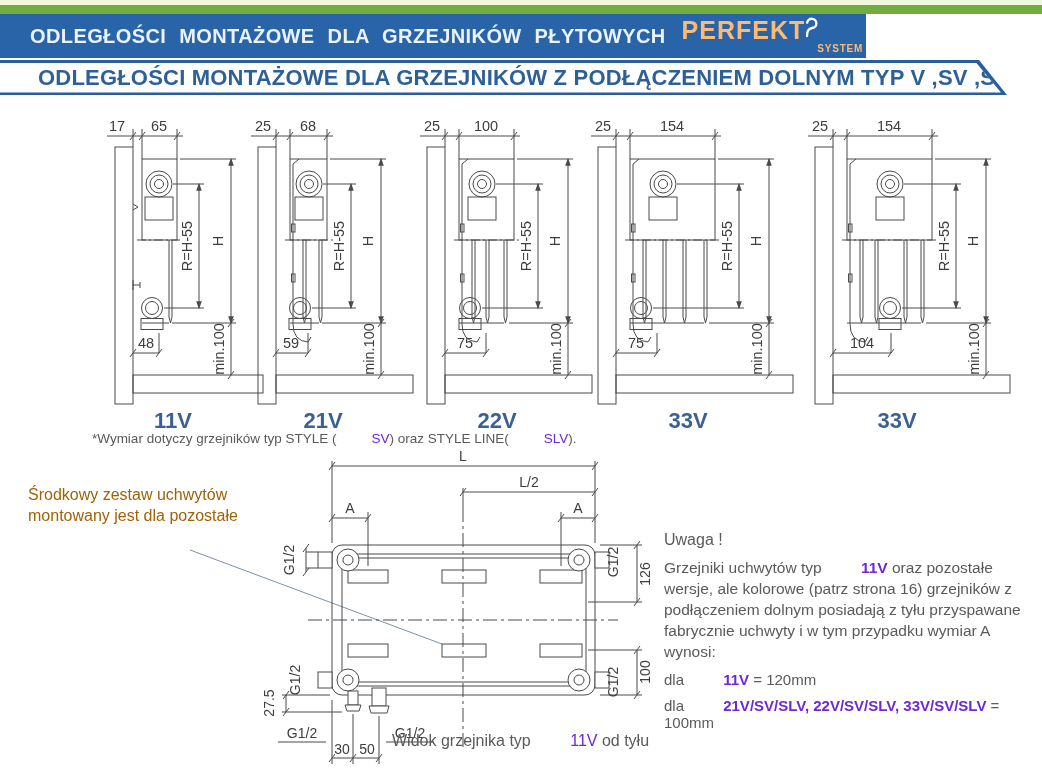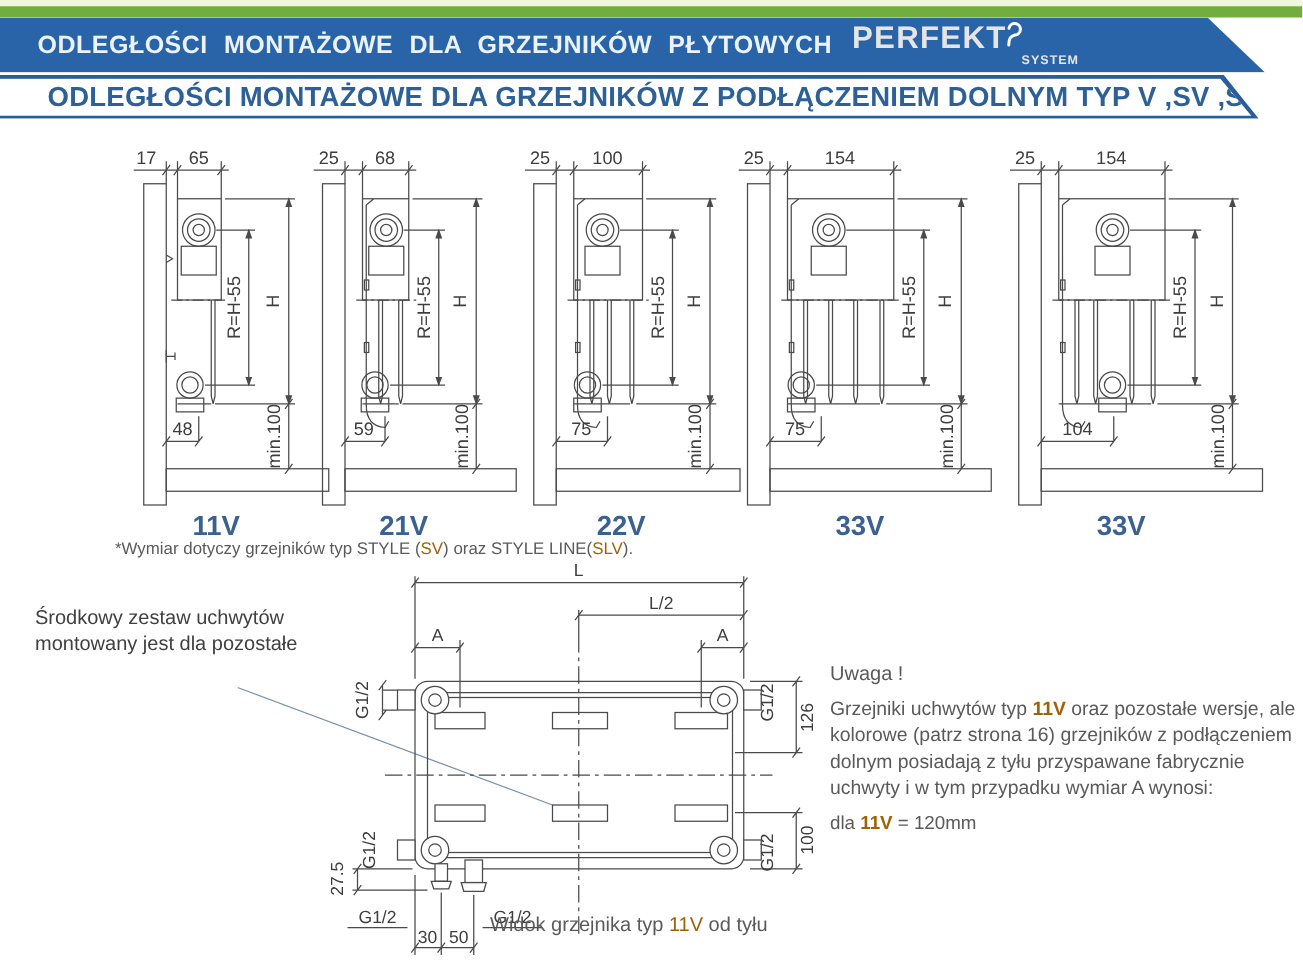--- a/index.html
+++ b/index.html
@@ -2,24 +2,24 @@
 <html><head>
 <meta charset="utf-8">
 <style>
   html,body{margin:0;padding:0;}
   body{width:1042px;height:768px;background:#ffffff;font-family:"Liberation Sans",sans-serif;overflow:hidden;}
   .page{position:relative;width:1042px;height:768px;background:#fff;}
 
   
   .strip-light{position:absolute;left:0;top:0;width:1042px;height:5px;background:#f1f7dc;}
   .strip-green{position:absolute;left:0;top:5px;width:1042px;height:9px;background:#74ad3f;}
-  .banner-blue{position:absolute;left:0;top:14px;width:1042px;height:44px;background:#2a64a8;
+  .banner-blue{position:absolute;left:0;top:14px;width:866px;height:44px;background:#2a64a8;
     clip-path:polygon(0 0,966px 0,1012px 44px,0 44px);display:flex;align-items:center;}
   .banner-title{color:#eaf3fb;font-size:20px;font-weight:bold;letter-spacing:.4px;word-spacing:7px;padding-left:30px;white-space:nowrap;}
-  .brand{display:inline-flex;align-items:flex-start;margin-left:16px;color:#e5e5e5;}
+  .brand{display:inline-flex;align-items:flex-start;margin-left:16px;color:#fdba74;}
   .brand-name{font-size:25px;font-weight:800;letter-spacing:1px;line-height:22px;}
   .brand-mark{margin-left:-1px;margin-top:-3px;}
   .brand-suffix{font-size:10px;letter-spacing:.8px;margin-left:-3px;margin-top:24px;font-weight:bold;}
 
   .banner-white-outer{position:absolute;left:0;top:60px;width:1042px;height:35px;background:#2a5d9b;
     clip-path:polygon(0 0,979px 0,1007px 35px,0 35px);}
   .banner-white-inner{position:absolute;left:0;top:2.5px;width:1042px;height:30px;background:#ffffff;
     clip-path:polygon(0 0,976px 0,1001px 30px,0 30px);display:flex;align-items:center;}
   .subtitle{color:#2d6097;font-size:22px;font-weight:bold;letter-spacing:.2px;padding-left:38px;white-space:nowrap;}
 
@@ -28,23 +28,23 @@
   .diag .s{stroke:#4a4a4a;fill:none;stroke-width:1;}
   .diag text{font-family:"Liberation Sans",sans-serif;font-size:14.5px;fill:#3d3d3d;}
   .diag text.typ{font-size:22px;font-weight:bold;fill:#3a6191;}
   .rear{position:absolute;left:190px;top:450px;}
   .rear .s{stroke:#4a4a4a;fill:none;stroke-width:1;}
   .rear .w{stroke:#4a4a4a;fill:#ffffff;stroke-width:1;}
   .rear text{font-family:"Liberation Sans",sans-serif;font-size:14px;fill:#3d3d3d;}
 
   
   .note-line{position:absolute;left:92px;top:431px;font-size:13.5px;color:#5a5a5a;}
-  .blue-acc{color:#a16207;}
+  .blue-acc{color:#6d28d9;margin-left:35px;}
   .blue-acc.b{font-weight:bold;}
-  .bracket-note{position:absolute;left:28px;top:484px;font-size:16px;line-height:21px;color:#404040;}
+  .bracket-note{position:absolute;left:28px;top:484px;font-size:16px;line-height:21px;color:#a16207;}
   .caption{position:absolute;left:392px;top:732px;font-size:16px;color:#5a5a5a;}
   .uwaga{position:absolute;left:664px;top:531px;width:378px;color:#5a5a5a;}
   .uwaga .head{font-size:16px;margin-bottom:8px;}
   .uwaga .par{font-size:15.5px;line-height:21px;}
   .uwaga .ln{font-size:15px;margin-top:9px;}
 </style>
 </head>
 <body>
 
 <div class="page">
@@ -382,15 +382,18 @@
   </div>
 
   <div class="uwaga">
     <div class="head">Uwaga !</div>
     <div class="par">
       <span>Grzejniki uchwytów typ </span><span class="blue-acc b">11V</span><span> oraz pozostałe wersje, ale kolorowe (patrz strona 16) grzejników z podłączeniem dolnym posiadają z tyłu przyspawane fabrycznie uchwyty i w tym przypadku wymiar A wynosi:</span>
     </div>
     <div class="ln">
       <span>dla </span><span class="blue-acc b">11V</span><span> = 120mm</span>
     </div>
+    <div class="ln">
+      <span>dla </span><span class="blue-acc b">21V/SV/SLV, 22V/SV/SLV, 33V/SV/SLV</span><span> = 100mm</span>
+    </div>
   </div>
 
 </div>
 
 </body></html>

